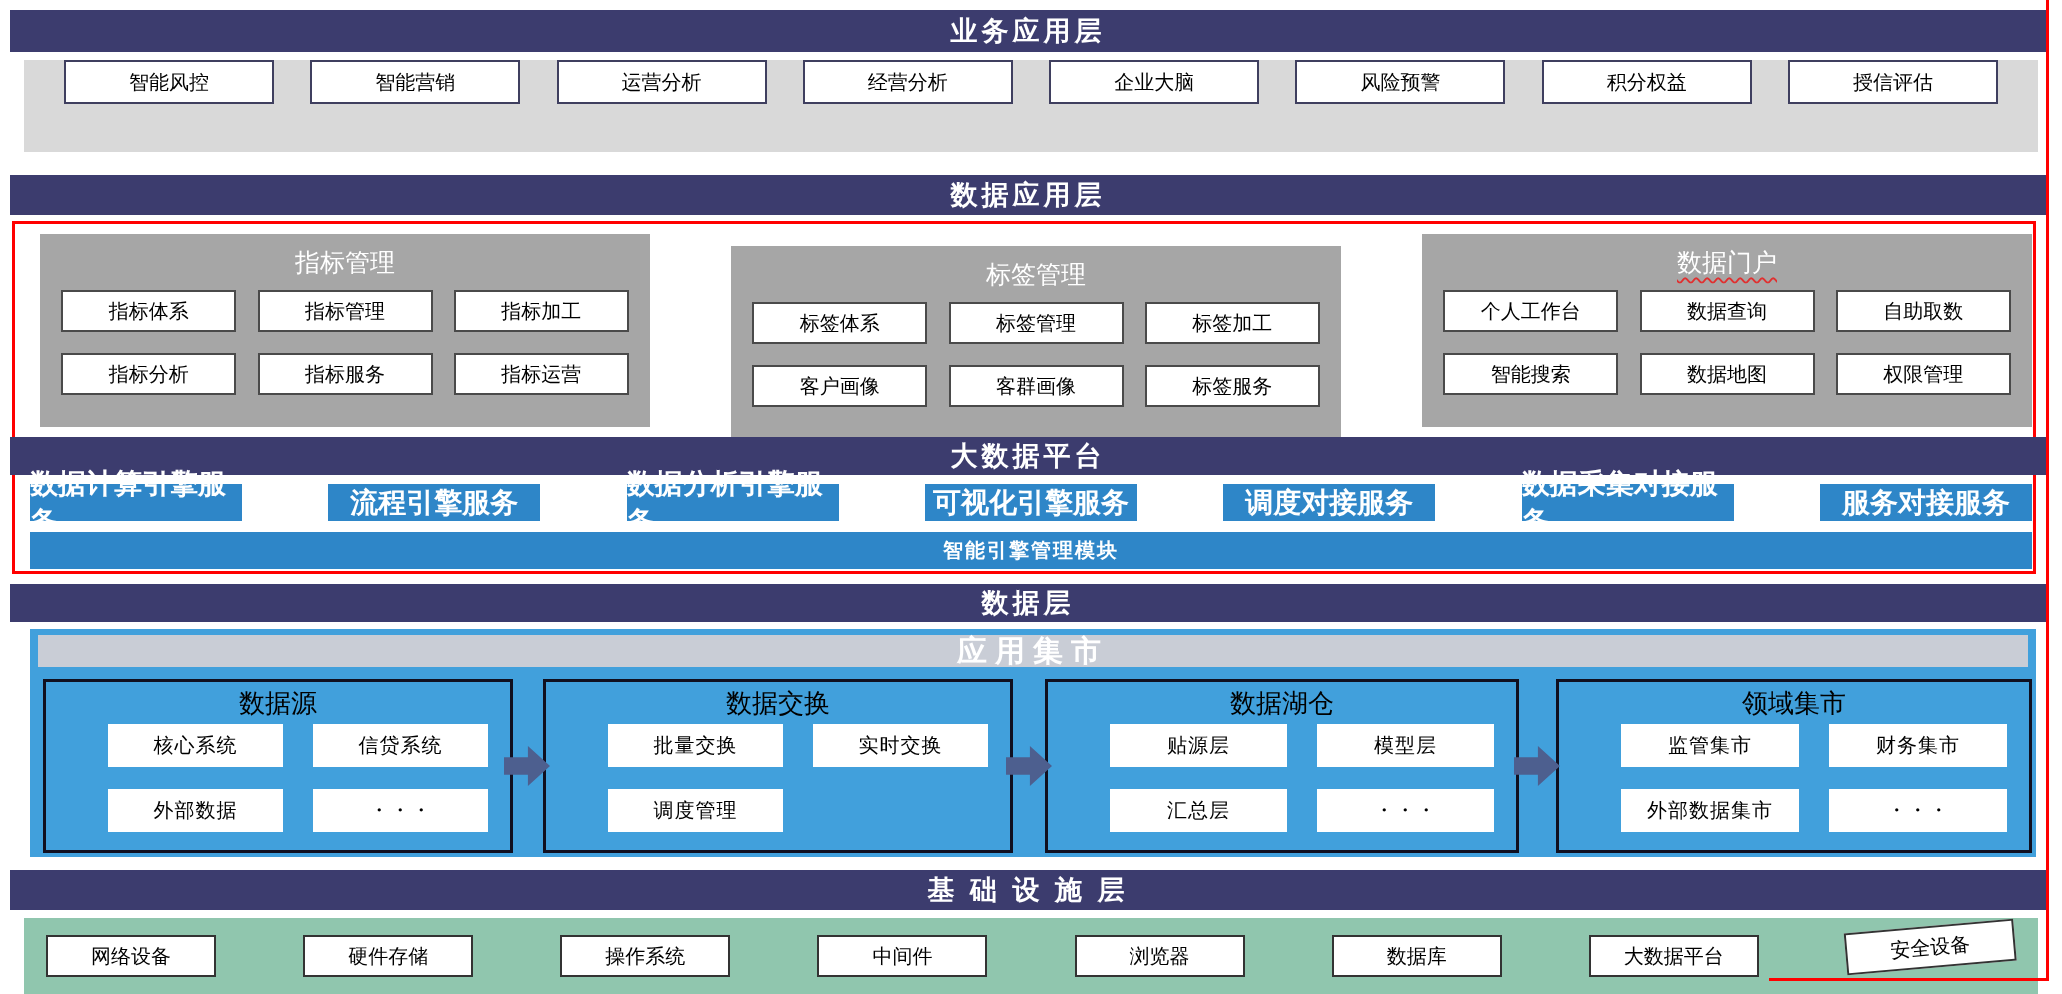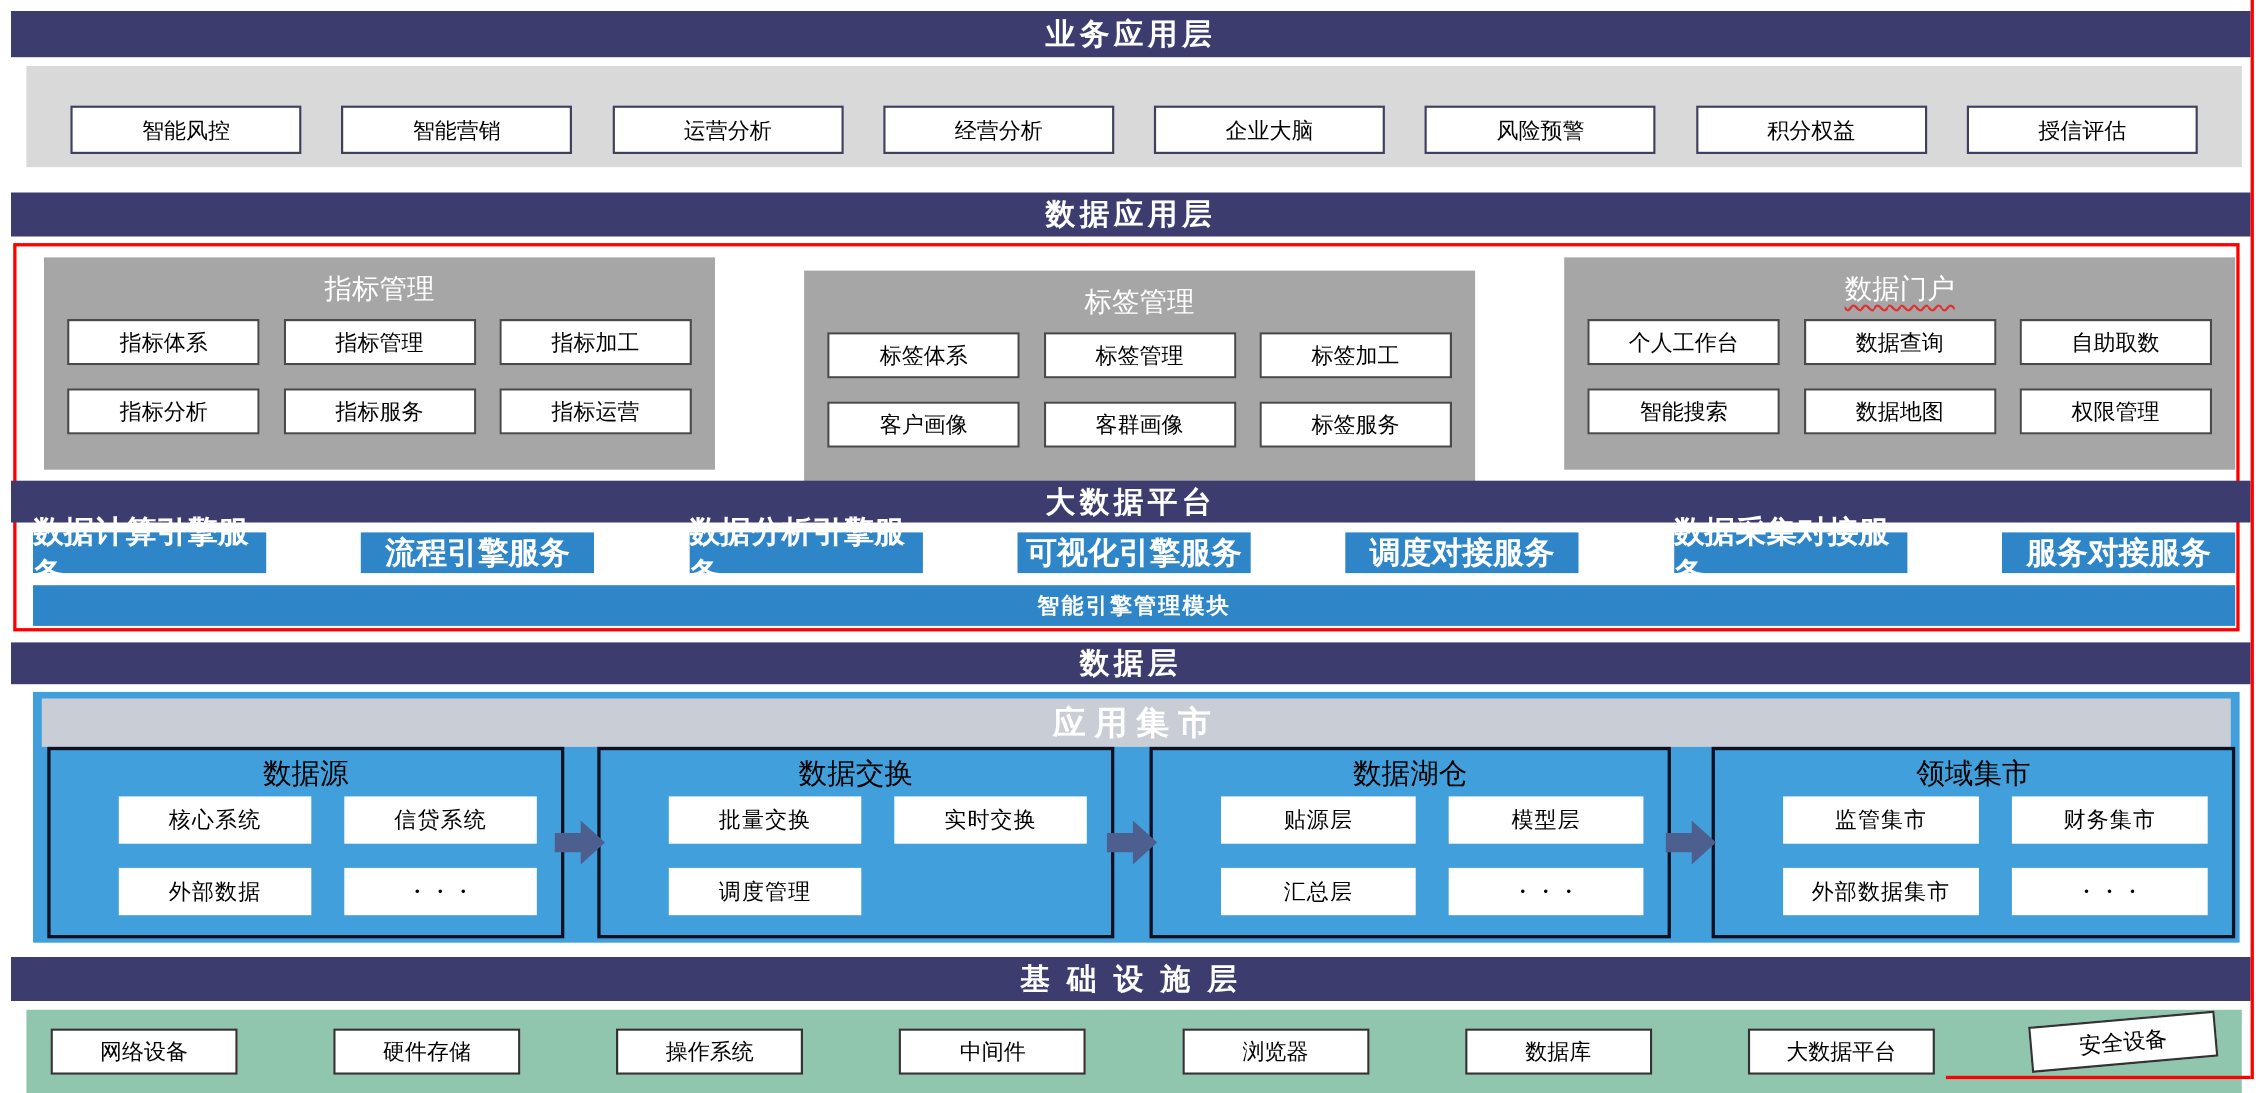--- a/index.html
+++ b/index.html
@@ -14,22 +14,22 @@
     display: flex; align-items: center; justify-content: center; letter-spacing: 4px;
   }
   .b1 { top: 10px; }
   .b2 { top: 175px; height: 40px; }
   .b3 { top: 437px; height: 38px; }
   .b4 { top: 584px; height: 38px; }
   .b5 { top: 870px; height: 40px; }
 
   .gray-band {
     position: absolute; left: 24px; top: 60px; width: 2014px; height: 92px;
-    background: #D9D9D9; display: flex; align-items: flex-end; justify-content: space-between;
-    padding: 12px 40px;
+    background: #D9D9D9; display: flex; align-items: flex-start; justify-content: space-between;
+    padding: 0 40px;
   }
   .wbox {
     width: 210px; height: 44px; background: #fff; border: 2px solid #3f3f5f;
     display: flex; align-items: center; justify-content: center; font-size: 20px; color: #000;
   }
 
   .red-rect { position: absolute; left: 12px; top: 221px; width: 2024px; height: 353px; border: 3px solid #FF0000; }
 
   .gray-panel { position: absolute; top: 234px; width: 610px; height: 193px; background: #A6A6A6; }
   .p1 { left: 40px; } .p2 { left: 731px; margin-top: 12px; } .p3 { left: 1422px; }
@@ -50,21 +50,21 @@
     display: flex; align-items: center; justify-content: center;
   }
   .engine-bar {
     position: absolute; left: 30px; top: 532px; width: 2002px; height: 37px;
     background: #2E86C8; color: #fff; font-weight: bold; font-size: 20px;
     display: flex; align-items: center; justify-content: center; letter-spacing: 2px;
   }
 
   .blue-section { position: absolute; left: 30px; top: 629px; width: 2006px; height: 228px; background: #41A0DC; }
   .mart-header {
-    position: absolute; left: 8px; top: 6px; right: 8px; height: 44px; background: #C9CDD6;
+    position: absolute; left: 8px; top: 6px; right: 8px; height: 32px; background: #C9CDD6;
     color: #fff; font-size: 30px; font-weight: bold; letter-spacing: 8px;
     display: flex; align-items: center; justify-content: center;
     font-family: "Liberation Serif", "DejaVu Serif", serif;
   }
   .bpanel { position: absolute; top: 50px; height: 174px; background: #41A0DC; border: 3px solid #101020; }
   .bp1 { left: 13px;  width: 470px; }
   .bp2 { left: 513px; width: 470px; }
   .bp3 { left: 1015px; width: 474px; }
   .bp4 { left: 1526px; width: 476px; }
   .bp-title {

